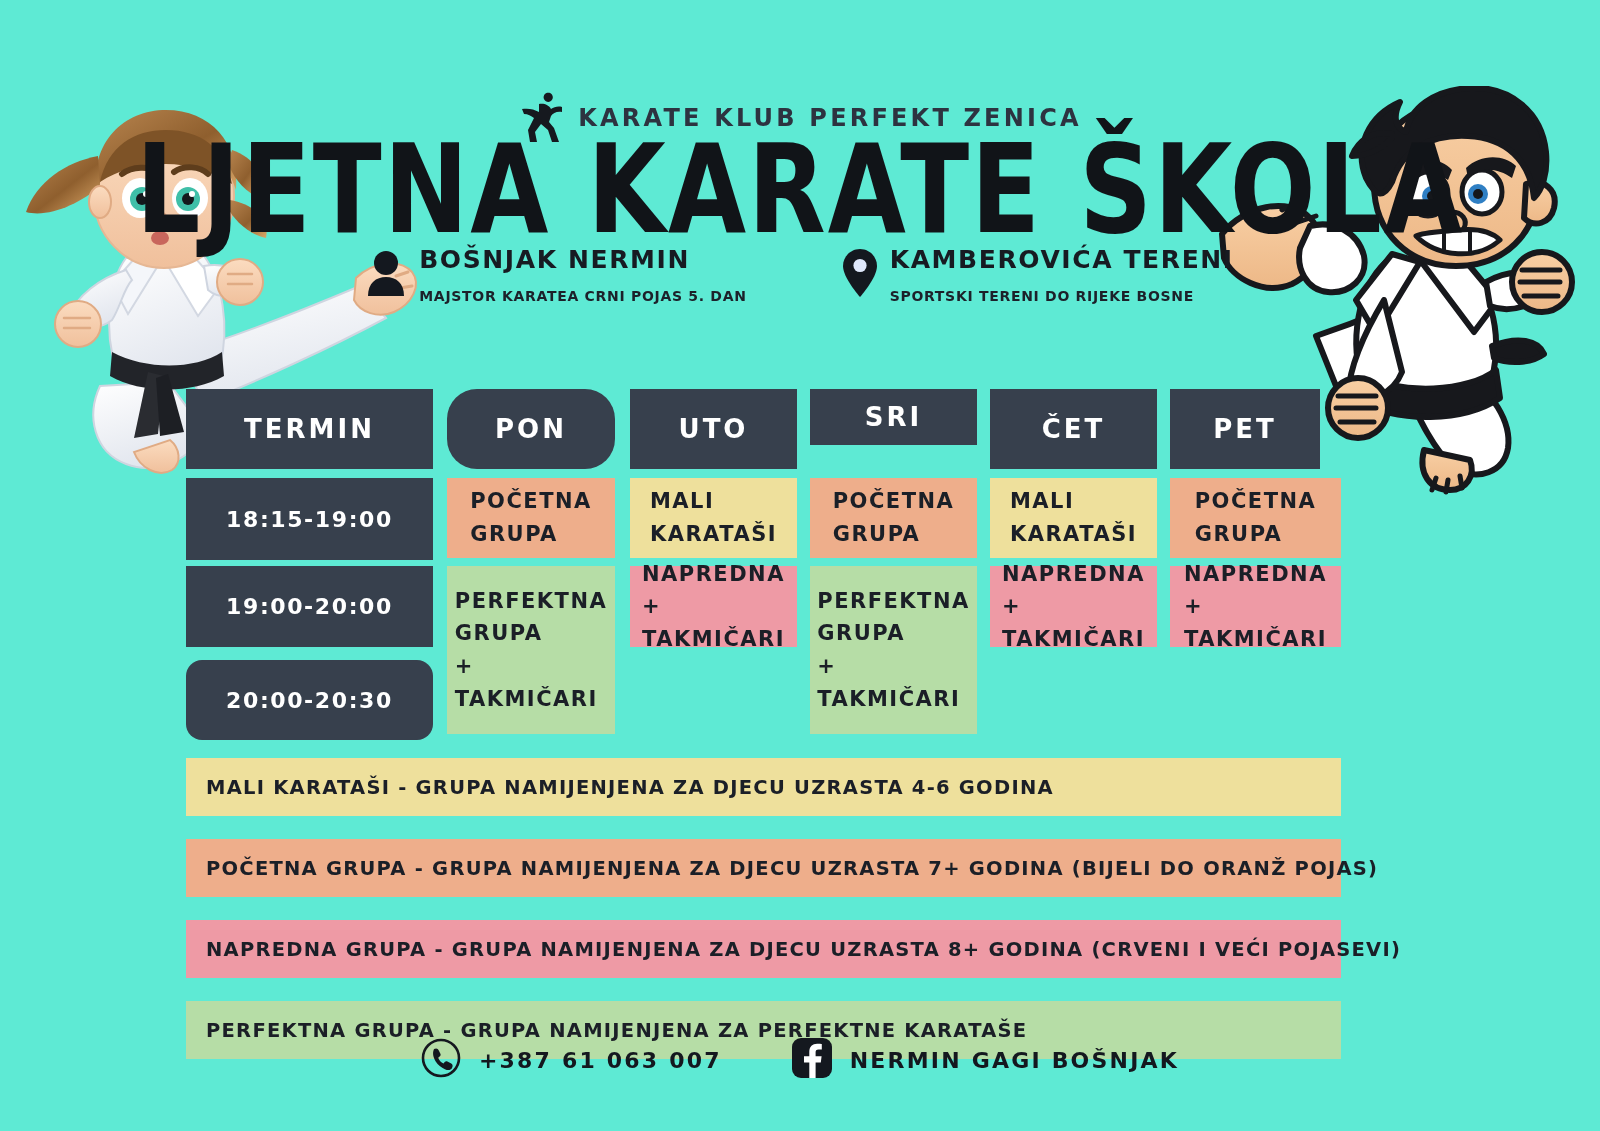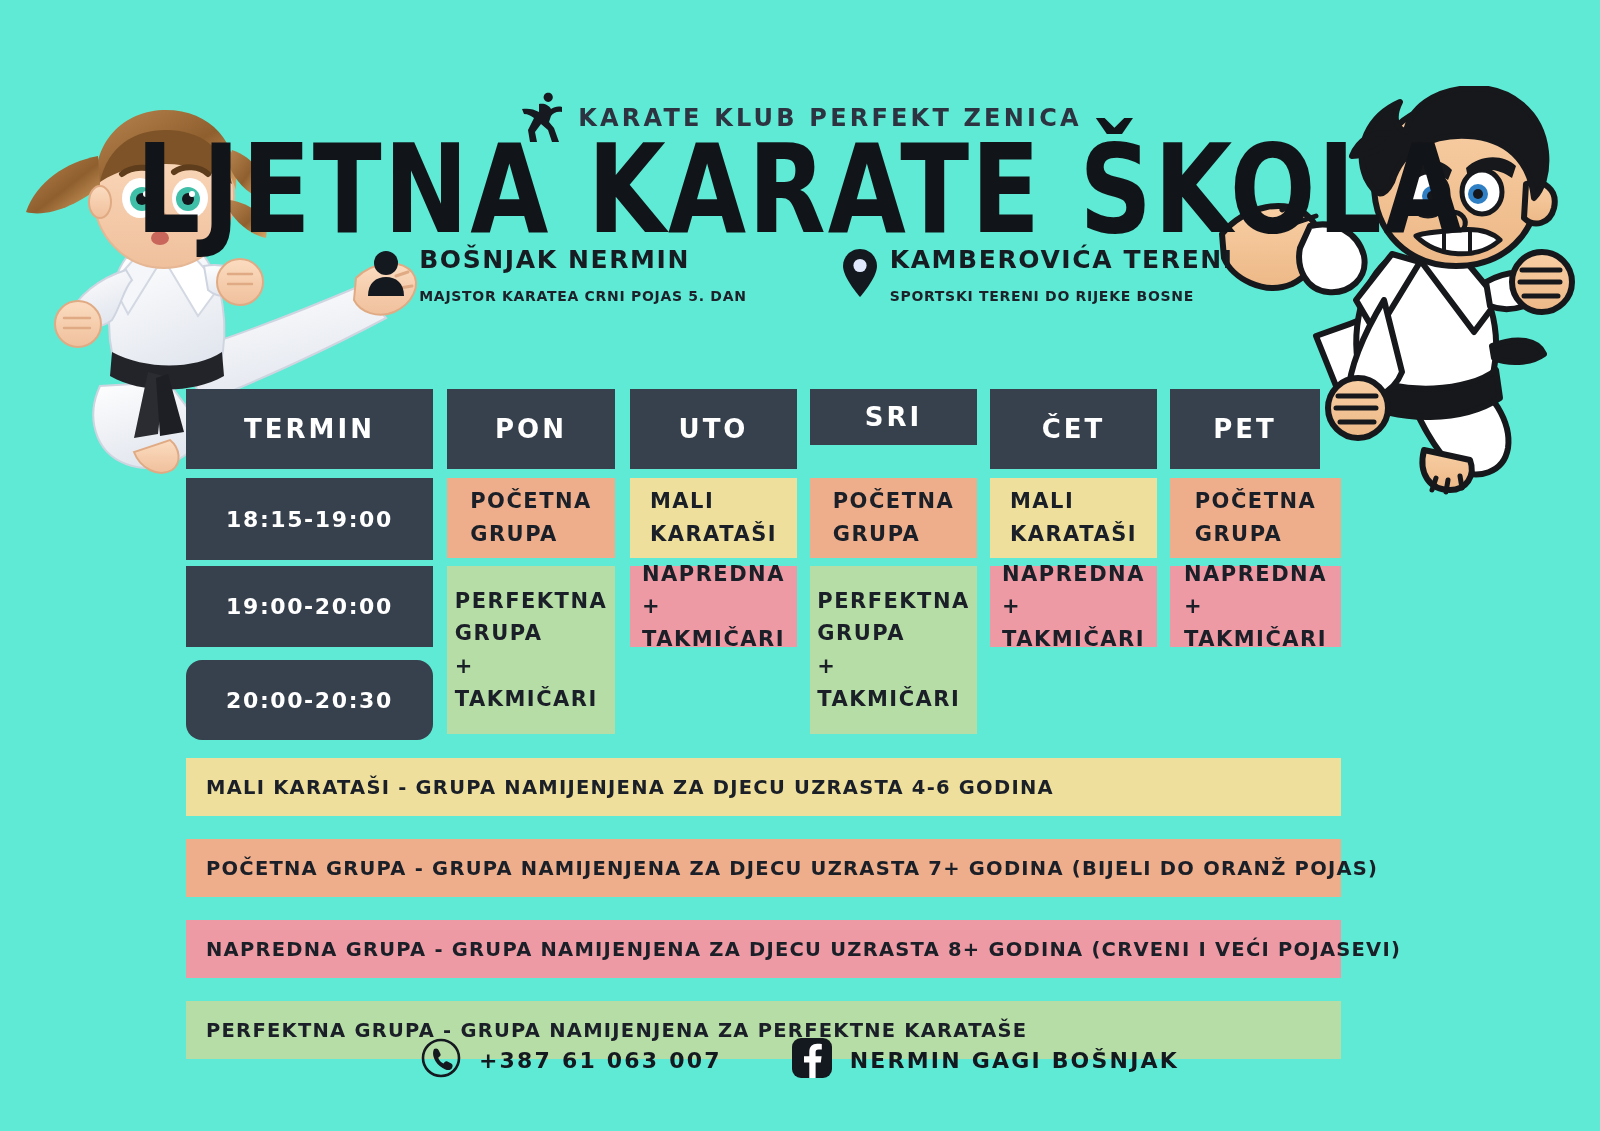--- a/index.html
+++ b/index.html
@@ -330,21 +330,21 @@
       <span class="mtext">
         <span class="m1">KAMBEROVIĆA TERENI</span>
         <span class="m2">SPORTSKI TERENI DO RIJEKE BOSNE</span>
       </span>
     </div>
   </div>
 
   <div class="grid">
 
     <div class="gcell hdr" style="left:0px;  top:0px; width:247px; height:80px;">TERMIN</div>
-    <div class="gcell hdr" style="left:261px;top:0px; width:168px; height:80px;">PON</div>
+    <div class="gcell hdr" style="left:261px;top:0px; width:168px; height:80px;border-radius:30px;">PON</div>
     <div class="gcell hdr" style="left:444px;top:0px; width:167px; height:80px;">UTO</div>
     <div class="gcell hdr" style="left:624px;top:0px; width:167px; height:56px;">SRI</div>
     <div class="gcell hdr" style="left:804px;top:0px; width:167px; height:80px;">ČET</div>
     <div class="gcell hdr" style="left:984px;top:0px; width:150px; height:80px;">PET</div>
 
     <div class="gcell timecell" style="left:0px; top:89px;  width:247px; height:82px;">18:15-19:00</div>
     <div class="gcell timecell" style="left:0px; top:177px; width:247px; height:81px;">19:00-20:00</div>
     <div class="gcell timecell" style="left:0px; top:271px; width:247px; height:80px;border-radius:16px;">20:00-20:30</div>
 
     <div class="gcell slot c-orange" style="left:261px;top:89px; width:168px; height:80px;">POČETNA

